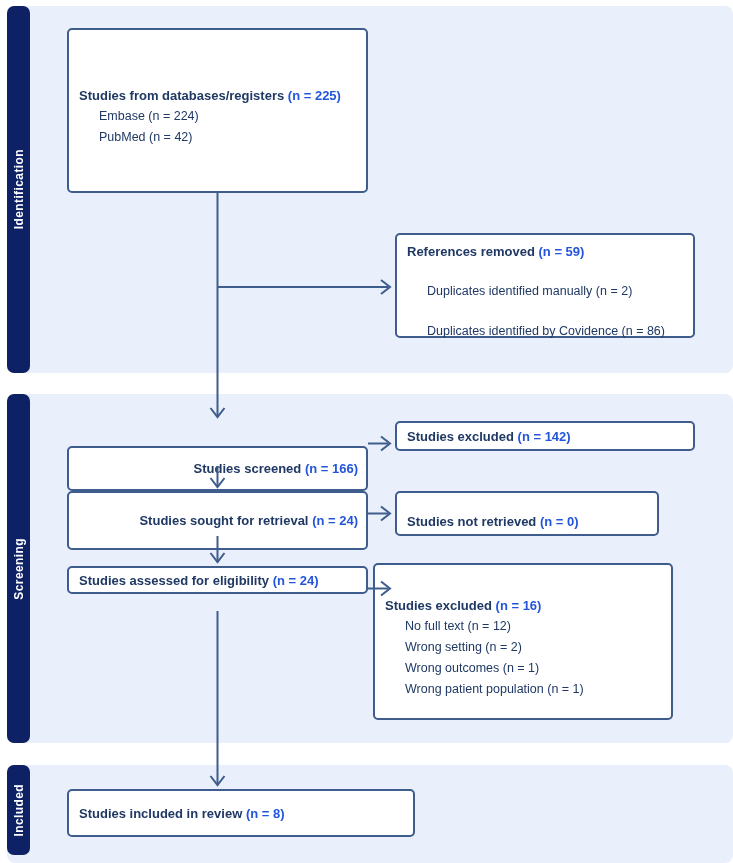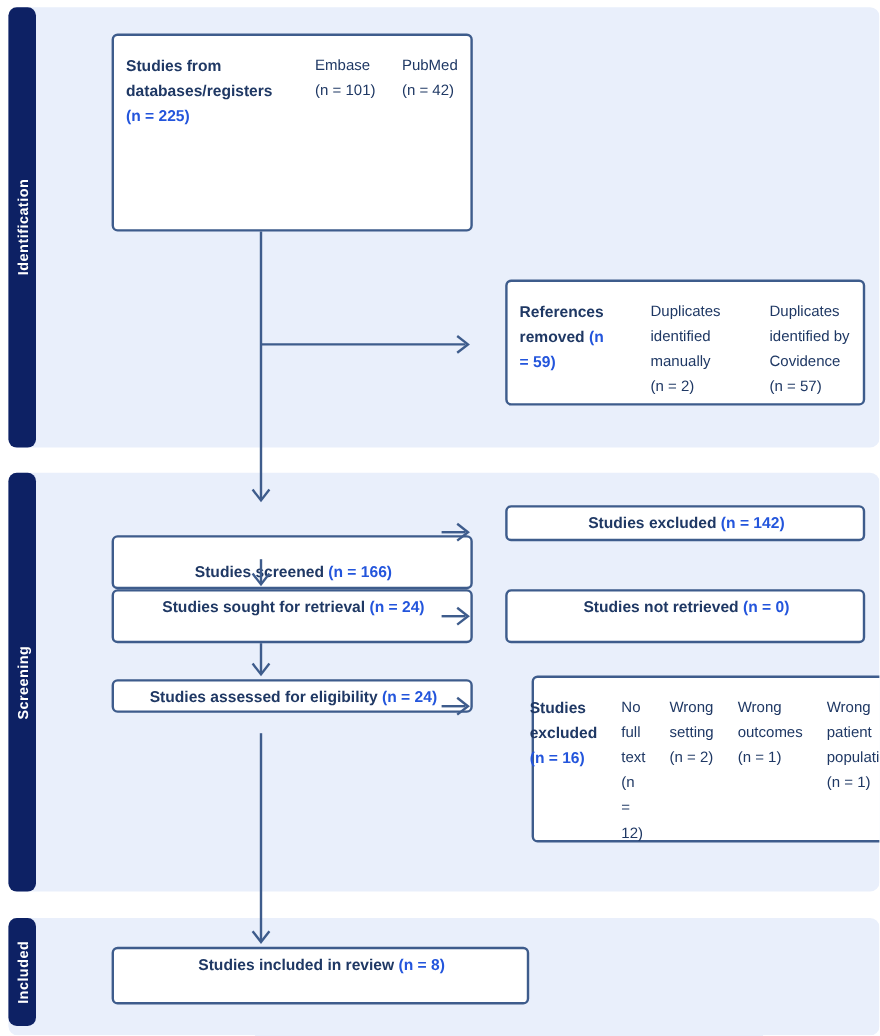--- a/index.html
+++ b/index.html
@@ -22,35 +22,35 @@
   #rail-screening{top:394px;height:349px;}
   #rail-included{top:765px;height:90px;}
   .rail-label{
     writing-mode:vertical-rl;transform:rotate(180deg);
     color:#ffffff;font-weight:bold;font-size:12px;letter-spacing:.4px;
     white-space:nowrap;
   }
   .box{
     position:absolute;background:#ffffff;
     border:2px solid #3e5c8c;border-radius:5px;box-sizing:border-box;
-    display:flex;flex-direction:row;justify-content:center;
-    padding:2px 8px 2px 10px;color:#1f3864;margin-left:26px;
+    display:flex;flex-direction:column;justify-content:center;
+    padding:2px 8px 2px 10px;color:#1f3864;
   }
   .box.multi{padding-top:14px;}
   .main{font-size:13px;font-weight:bold;line-height:21px;}
   .sub{font-size:12.5px;line-height:21px;padding-left:20px;}
   .count{color:#2355dc;font-weight:bold;}
   #box-source{left:67px;top:28px;width:301px;height:165px;}
   #box-references-removed{left:395px;top:233px;width:300px;height:105px;gap:19px;}
   #box-screened{left:67px;top:446px;width:301px;height:45px;align-items:flex-end;}
   #box-excluded-screening{left:395px;top:421px;width:300px;height:30px;}
-  #box-sought{left:67px;top:491px;width:301px;height:45px;}
-  #box-not-retrieved{left:395px;top:491px;width:300px;height:45px;}
+  #box-sought{left:67px;top:491px;width:301px;height:59px;text-align:right;}
+  #box-not-retrieved{left:395px;top:491px;width:264px;height:45px;justify-content:flex-end;}
   #box-assessed{left:67px;top:566px;width:301px;height:28px;}
-  #box-excluded-eligibility{left:417px;top:563px;width:300px;height:139px;}
+  #box-excluded-eligibility{left:373px;top:563px;width:300px;height:157px;}
   #box-included{left:67px;top:789px;width:348px;height:48px;}
   #arrow-layer{position:absolute;left:0;top:0;pointer-events:none;}
 </style>
 </head>
 <body>
 
 <div class="canvas">
 
   <div class="panel" id="panel-identification"></div>
   <div class="panel" id="panel-screening"></div>
@@ -61,28 +61,28 @@
   </div>
   <div class="rail" id="rail-screening">
     <span class="rail-label">Screening</span>
   </div>
   <div class="rail" id="rail-included">
     <span class="rail-label">Included</span>
   </div>
 
   <div class="box multi" id="box-source">
     <div class="main"><span>Studies from databases/registers</span> <span class="count">(n = 225)</span></div>
-    <div class="sub">Embase (n = 101)</div>
+    <div class="sub">Embase (n = 224)</div>
     <div class="sub">PubMed (n = 42)</div>
   </div>
 
   <div class="box multi" id="box-references-removed">
     <div class="main"><span>References removed</span> <span class="count">(n = 59)</span></div>
     <div class="sub">Duplicates identified manually (n = 2)</div>
-    <div class="sub">Duplicates identified by Covidence (n = 57)</div>
+    <div class="sub">Duplicates identified by Covidence (n = 86)</div>
   </div>
 
   <div class="box" id="box-screened">
     <div class="main"><span>Studies screened</span> <span class="count">(n = 166)</span></div>
   </div>
 
   <div class="box" id="box-excluded-screening">
     <div class="main"><span>Studies excluded</span> <span class="count">(n = 142)</span></div>
   </div>
 

